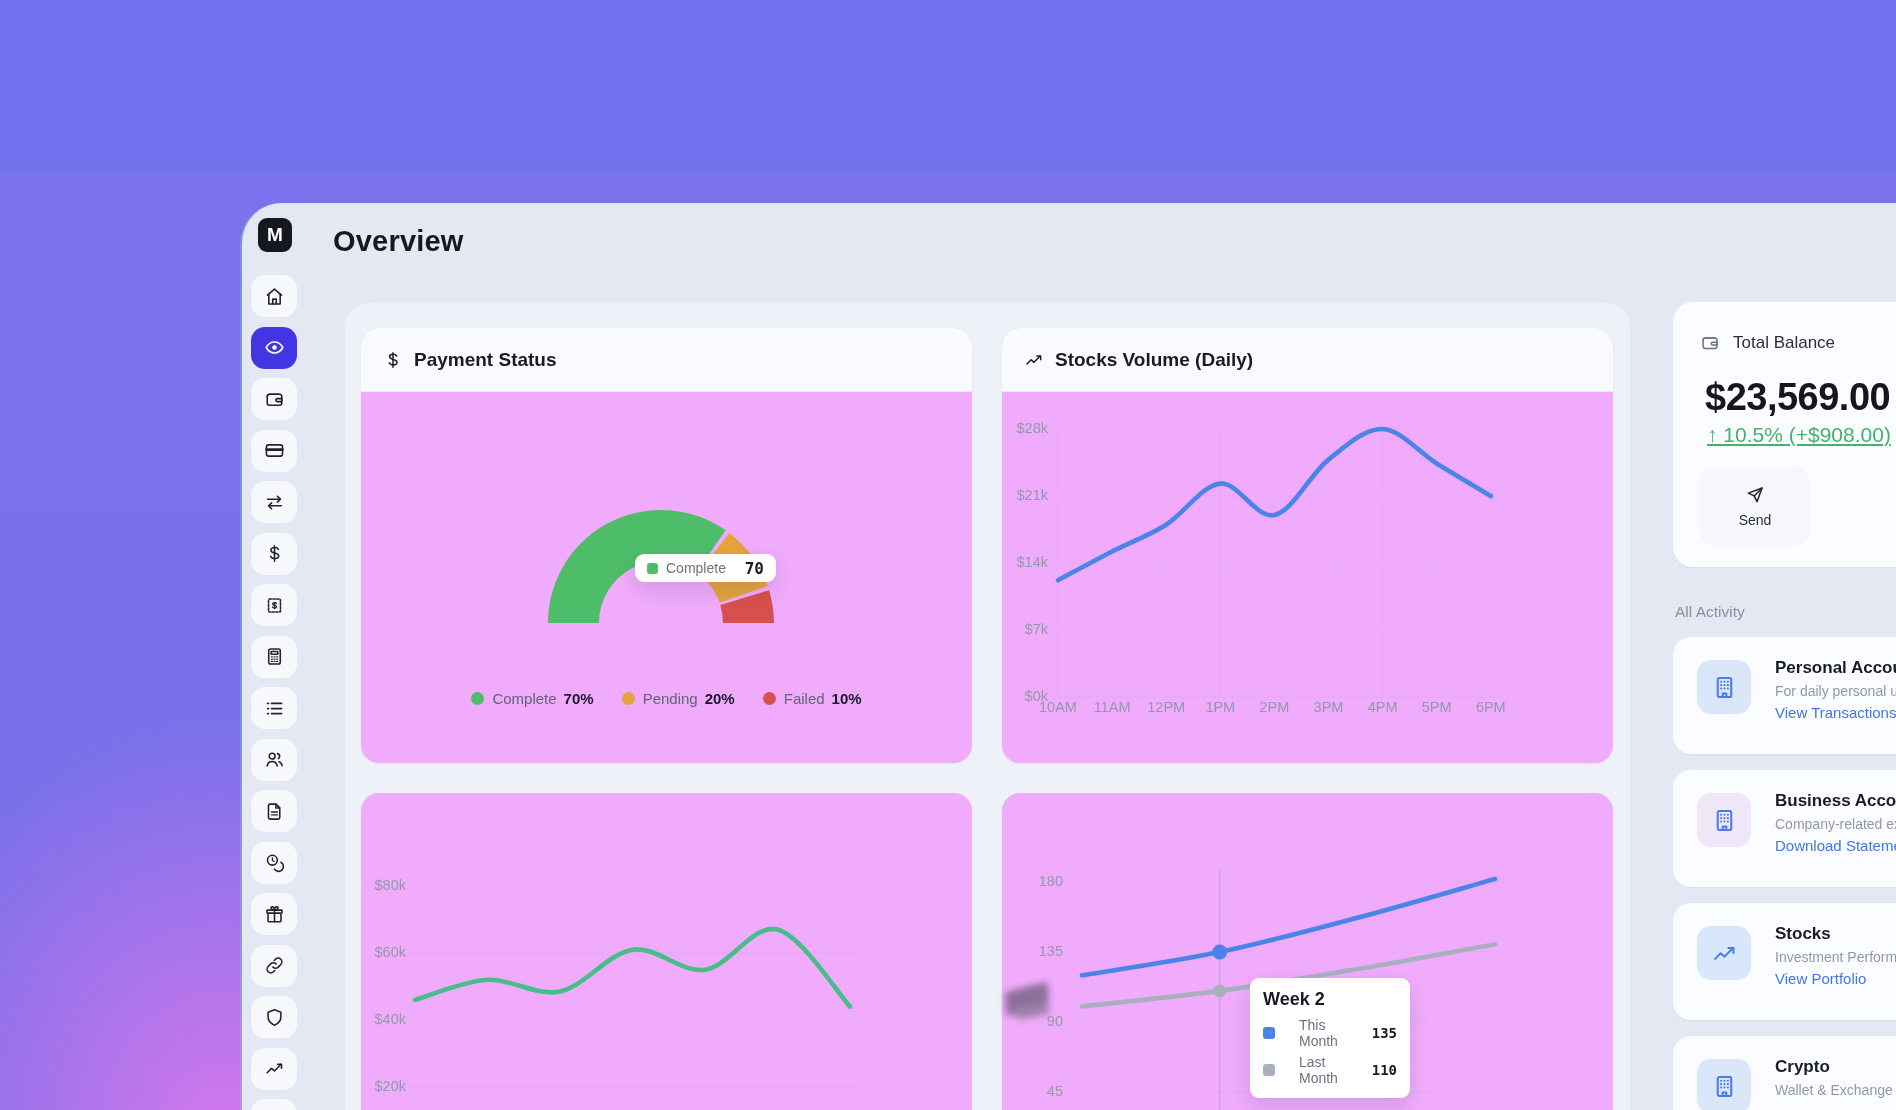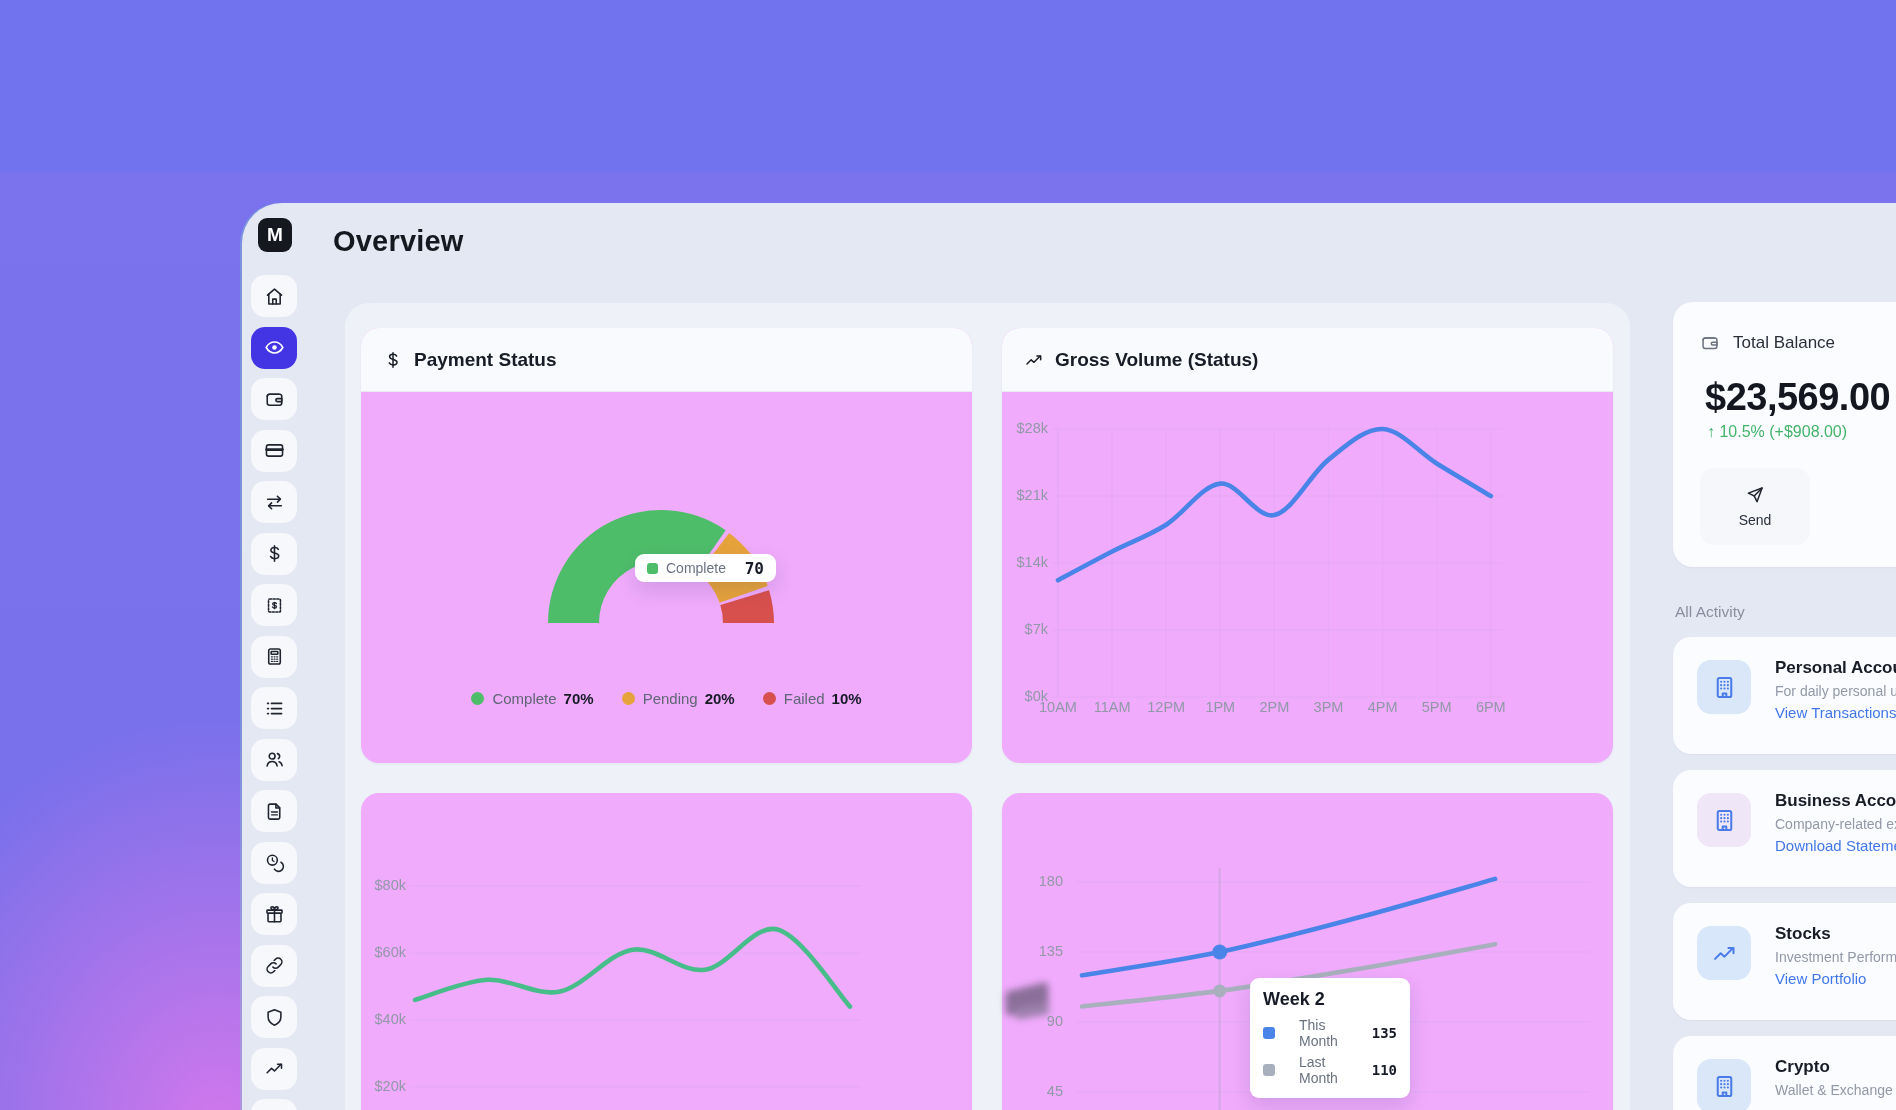--- a/index.html
+++ b/index.html
@@ -69,21 +69,21 @@
   .legend { position:absolute; left:0; right:0; top:362px; display:flex; justify-content:center; gap:28px; z-index:2; }
   .legend-item { display:flex; align-items:center; gap:8px; font-size:15px; color:#5F6675; }
   .legend-dot { width:13px; height:13px; border-radius:50%; flex:none; }
   .legend-val { font-weight:700; color:#171B26; margin-left:-1px; }
   
   .right-panel { position:absolute; left:1431px; top:99px; width:320px; }
   .balance-card { position:relative; background:#FBFCFF; border-radius:20px; height:265px; box-shadow:0 1px 2px rgba(25,35,80,.04); }
   .balance-head { position:absolute; left:27px; top:31px; display:flex; align-items:center; gap:13px; font-size:17px; color:#2A2F3A; font-weight:500;}
   .balance-head svg { width:22px; height:22px; color:#6B7280; }
   .balance-amount { position:absolute; left:32px; top:74px; font-size:38px; font-weight:700; letter-spacing:-.5px; color:#14171F; white-space:nowrap; }
-  .balance-change { position:absolute; left:34px; top:121px; font-size:16px; color:#43B36A; white-space:nowrap; }
+  .balance-change { position:absolute; left:34px; top:121px; font-size:21px; color:#43B36A; white-space:nowrap;text-decoration:underline; }
   .balance-buttons { position:absolute; left:27px; top:166px; display:flex; gap:15px; }
   .pill-btn {
     width:110px; height:77px; background:#F5F7FB; border-radius:14px; cursor:pointer;
     display:flex; flex-direction:column; align-items:center; justify-content:center; gap:7px;
     font-size:14px; font-weight:500; color:#2A2F3A;
   }
   .pill-btn svg { width:20px; height:20px; color:#20242E; }
   .activity-heading { margin:36px 0 0 2px; font-size:15.5px; color:#898FA0; }
   .activity-card {
     position:relative; margin-top:16px; height:117px; background:#FBFCFF; border-radius:18px;
@@ -298,21 +298,21 @@
       </div>
 
     <div class="card" id="card-gross" style="left:657px;top:25px;height:435px;">
       <div class="card-header">
         <span>
             <svg viewBox="0 0 24 24" fill="none" stroke="currentColor" stroke-width="1.8" stroke-linecap="round" stroke-linejoin="round" style="width: 20px; height: 20px; display: block;">
               <path d="M3.6 16.8l5-5 3.4 3 7.4-7.6"></path>
               <path d="M15.5 7.2h4.5v4.5"></path>
             </svg>
           </span>
-        <span>Gross Volume (Status)</span>
+        <span>Stocks Volume (Daily)</span>
       </div>
     <svg class="chart" viewBox="0 0 611 435" width="611" height="435">
           <line x1="50" y1="369" x2="500" y2="369" stroke="rgba(145,155,175,.10)" stroke-width="1"></line>
           <line x1="50" y1="302" x2="500" y2="302" stroke="rgba(145,155,175,.10)" stroke-width="1"></line>
           <line x1="50" y1="235" x2="500" y2="235" stroke="rgba(145,155,175,.10)" stroke-width="1"></line>
           <line x1="50" y1="168" x2="500" y2="168" stroke="rgba(145,155,175,.10)" stroke-width="1"></line>
           <line x1="50" y1="101" x2="500" y2="101" stroke="rgba(145,155,175,.10)" stroke-width="1"></line>
           <line x1="56" y1="101" x2="56" y2="369" stroke="rgba(145,155,175,.08)" stroke-width="1"></line>
           <line x1="110.1" y1="101" x2="110.1" y2="369" stroke="rgba(145,155,175,.08)" stroke-width="1"></line>
           <line x1="164.2" y1="101" x2="164.2" y2="369" stroke="rgba(145,155,175,.08)" stroke-width="1"></line>

